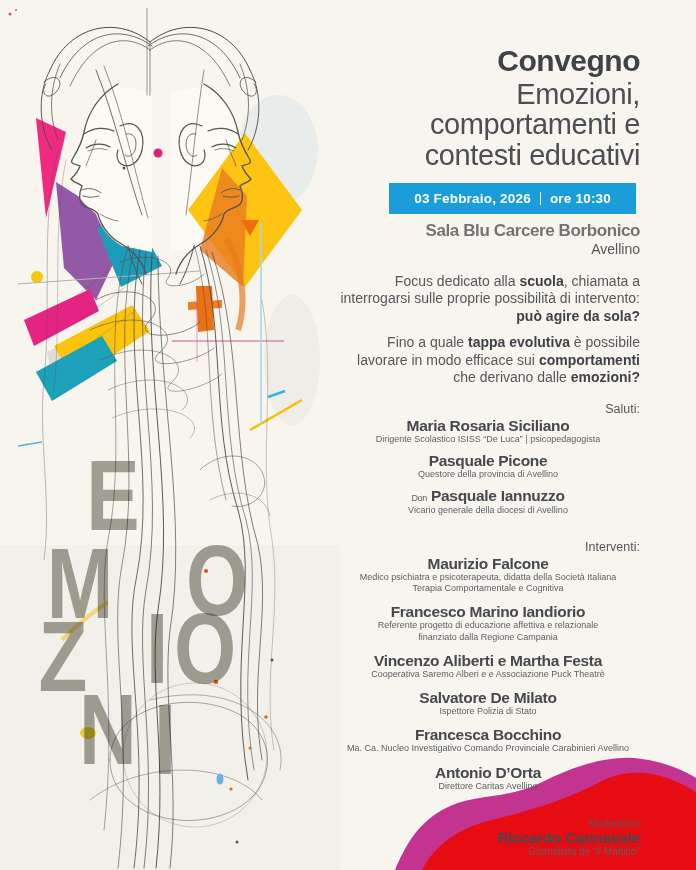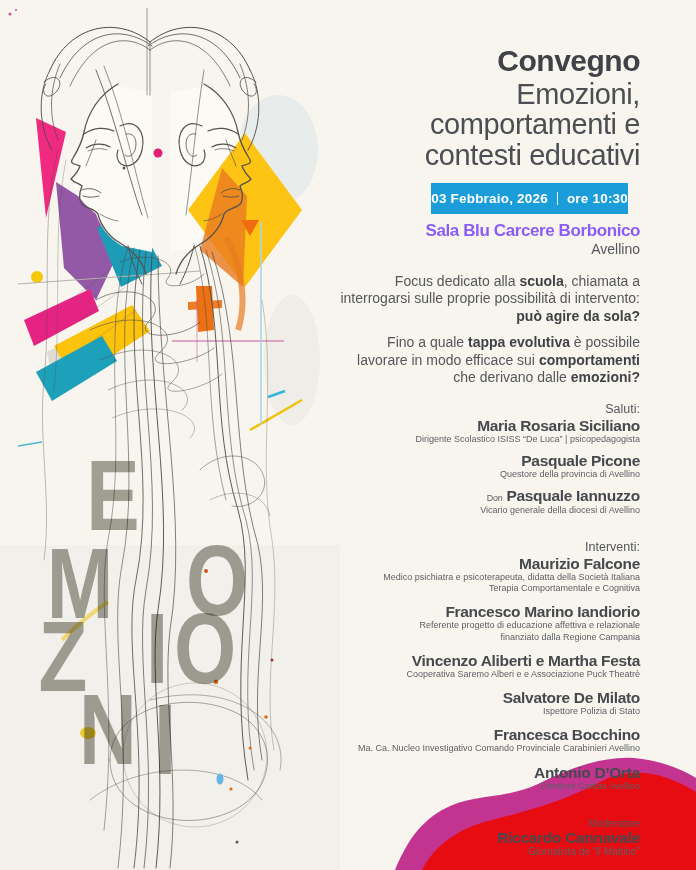--- a/index.html
+++ b/index.html
@@ -16,29 +16,29 @@
   .wm-l:nth-child(4){left:63px;top:656px;}
   .wm-l:nth-child(5){left:157px;top:648px;}
   .wm-l:nth-child(6){left:205px;top:648px;}
   .wm-l:nth-child(7){left:108px;top:729px;}
   .wm-l:nth-child(8){left:165px;top:739px;}
   
   .content{position:absolute;left:336px;right:56px;top:0;text-align:right;color:#54575b;z-index:3;}
   .kicker{margin-top:46px;font-size:30px;font-weight:800;letter-spacing:-.5px;color:#3f4347;line-height:1;}
   .title{font-size:29px;line-height:1.05;color:#4b4e53;letter-spacing:-.4px;margin-top:3px;}
   .banner{display:inline-block;background:var(--accent-blue,#1b9dd9);color:#fff;font-weight:700;
-    font-size:13.5px;padding:8px 0;margin:13px 12px 7px;letter-spacing:.2px;}
+    font-size:13.5px;padding:8px 25px;margin:13px 4px 7px;letter-spacing:.2px;}
   .banner .sep{display:inline-block;width:1px;height:13px;background:rgba(255,255,255,.9);
     margin:0 9px;vertical-align:-2px;}
-  .venue-name{font-size:17px;font-weight:700;letter-spacing:-.4px;color:#8b5cf6;line-height:1.15;}
+  .venue-name{font-size:17px;font-weight:700;letter-spacing:-.4px;color:#737373;line-height:1.15;}
   .venue-city{font-size:14px;margin-bottom:16px;}
   .intro{margin:0 0 9px;font-size:14px;line-height:1.25;}
   .intro b{color:#3f4347;}
   .section-label{font-size:12.5px;margin:15px 0 1px;}
-  .speaker{margin-bottom:7px;}
+  .speaker{margin-bottom:7px;text-align:center;}
   .speaker .name{font-size:15.5px;font-weight:700;letter-spacing:-.3px;color:#46494e;line-height:1.1;}
   .speaker .prefix{font-size:9px;font-weight:400;color:#5c5f63;margin-right:4px;}
   .speaker .roles{font-size:9px;line-height:1.25;color:#5c5f63;white-space:nowrap;}
   .interventi .speaker{margin-bottom:9px;}
   .moderator{margin-top:26px;}
   .moderator .mod-label{font-size:10px;margin-top:24px;}
   .moderator .name{font-size:15.5px;font-weight:700;letter-spacing:-.3px;color:#46494e;line-height:1.1;}
   .moderator .role{font-size:10px;color:#5c5f63;}
   
   .logos{margin-top:22px;display:flex;justify-content:center;align-items:flex-start;gap:11px;text-align:center;}

